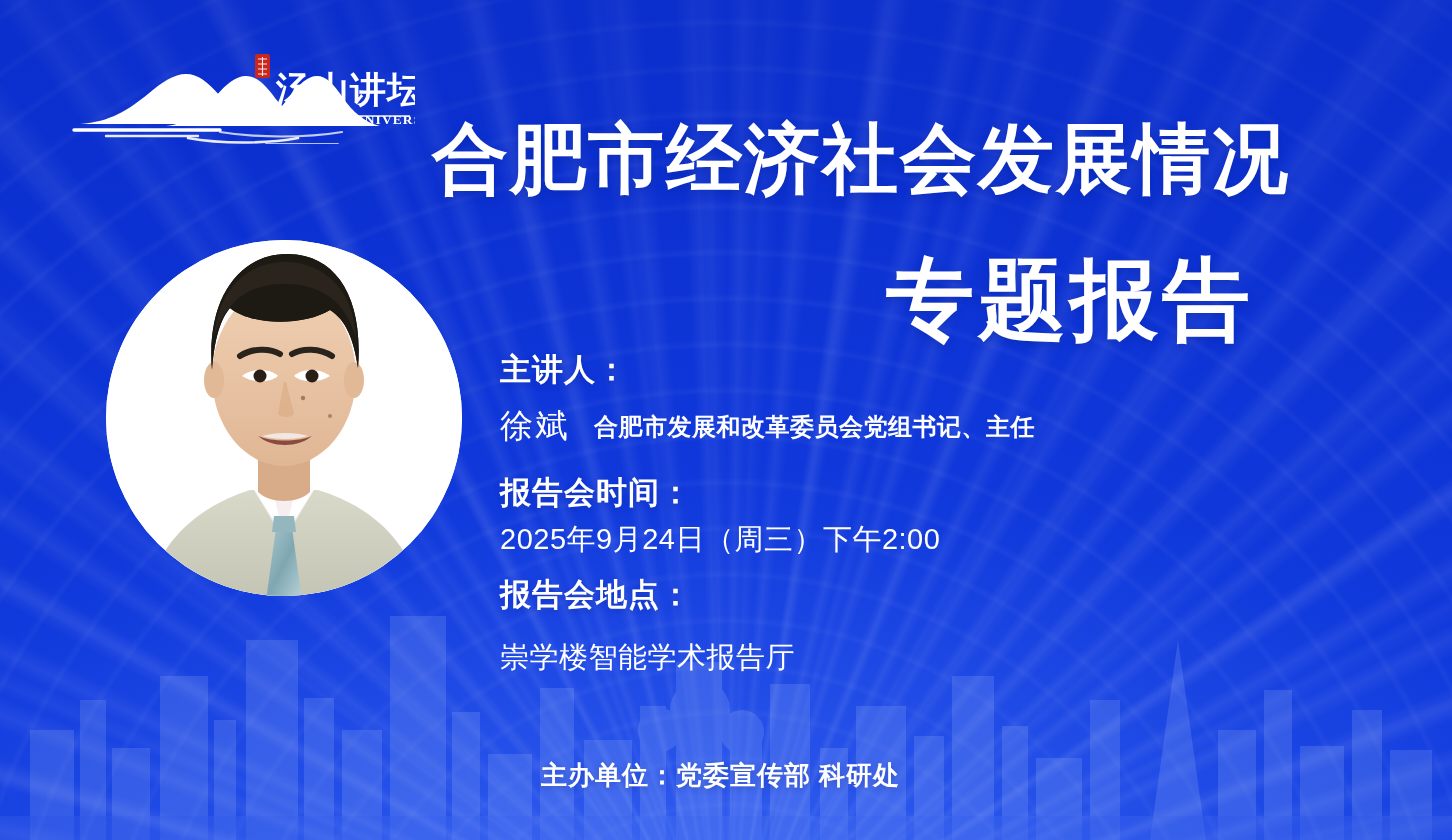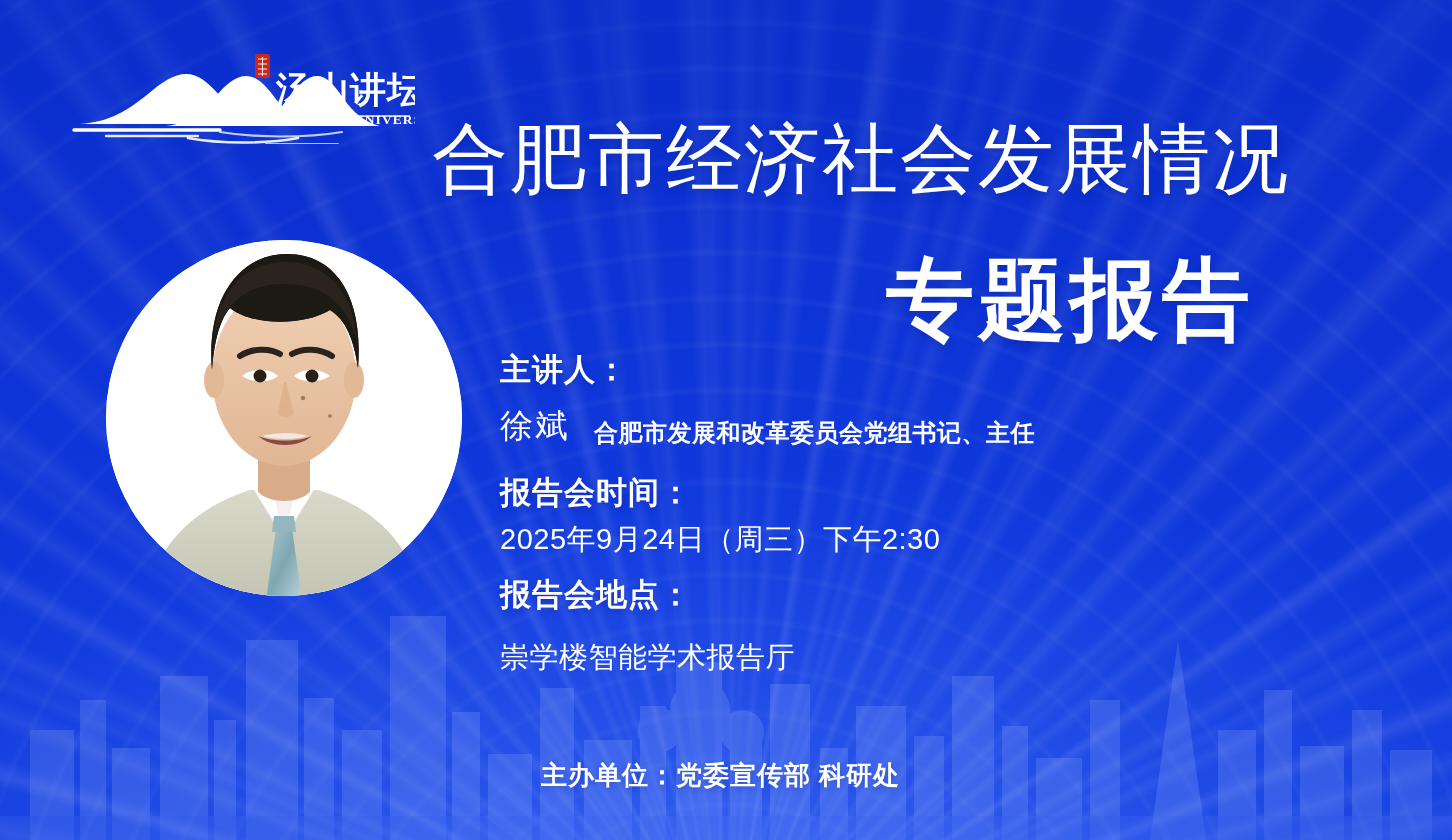--- a/index.html
+++ b/index.html
@@ -66,21 +66,21 @@
   }
 
   
   .logo{ position:absolute; left:70px; top:52px; width:345px; height:92px; }
   .logo svg{ display:block; width:345px; height:92px; }
 
   
   .title1{
     position:absolute; left:432px; top:117px;
     font-size:76px; line-height:84px;
-    font-weight:400; color:#ffffff;
+    font-weight:700; color:#ffffff;
     letter-spacing:2px;
     text-shadow:0 3px 10px rgba(0,25,120,.30);
     white-space:nowrap;
   }
   .title2{
     position:absolute; left:886px; top:252px;
     font-size:88px; line-height:96px;
     font-weight:700; color:#ffffff;
     letter-spacing:4px;
     text-shadow:0 3px 10px rgba(0,25,120,.30);
@@ -104,21 +104,21 @@
     pointer-events:none;
   }
 
   
   .info{ position:absolute; left:500px; top:348px; width:740px; color:#fff; }
   .lbl{
     font-size:31px; font-weight:700; color:#ffffff;
     letter-spacing:1px; line-height:44px;
     text-shadow:0 2px 6px rgba(0,20,110,.25);
   }
-  .speaker-row{ display:flex; align-items:flex-end; margin-top:12px; }
+  .speaker-row{ display:flex; align-items:center; margin-top:12px; }
   .sp-name{
     font-size:33px; font-weight:400; color:#ffffff; letter-spacing:2px;
   }
   .sp-title{
     font-size:24px; font-weight:700; color:#ffffff; margin-left:24px; letter-spacing:.5px;
   }
   .lbl.t2{ margin-top:22px; }
   .val{
     font-size:29px; font-weight:400; color:#ffffff; letter-spacing:.5px;
     line-height:48px;
@@ -296,21 +296,21 @@
   <div class="info">
 
     <div class="lbl">主讲人：</div>
 
     <div class="speaker-row">
       <span class="sp-name">徐斌</span>
       <span class="sp-title">合肥市发展和改革委员会党组书记、主任</span>
     </div>
 
     <div class="lbl t2">报告会时间：</div>
-    <div class="val">2025年9月24日（周三）下午2:30</div>
+    <div class="val">2025年9月24日（周三）下午2:00</div>
 
     <div class="lbl t3">报告会地点：</div>
     <div class="val v2">崇学楼智能学术报告厅</div>
   </div>
 
   <div class="footer">主办单位：党委宣传部  科研处</div>
 
 </div>
 
 </body></html>

